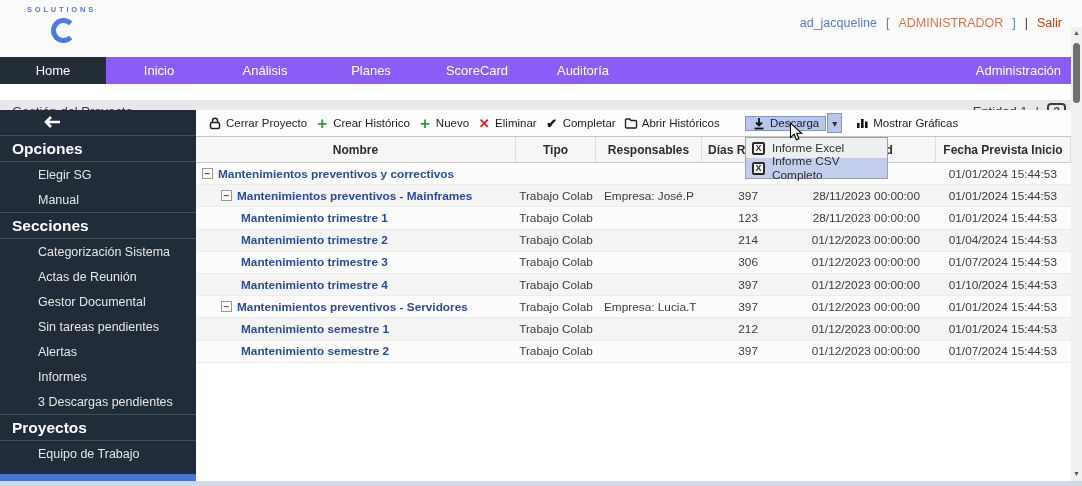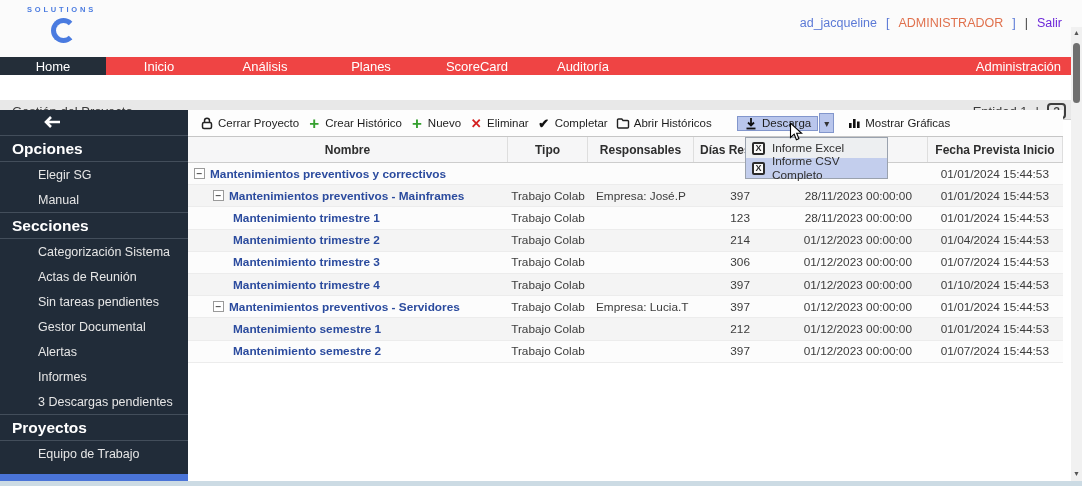--- a/index.html
+++ b/index.html
@@ -11,24 +11,24 @@
   .topbar { position:absolute; left:0; top:0; width:100%; height:57px; background:#fbfbfb; }
   .logo { position:absolute; left:27px; top:7px; line-height:1; }
   .logo-main { position:relative; z-index:1; font-size:29px; font-weight:bold; color:#1e2b3c; letter-spacing:-0.5px; font-family:"DejaVu Sans", sans-serif; }
   .g-arc { position:absolute; left:24px; top:11px; width:25px; height:25px; border-radius:50%;
            border:5px solid #4a7be0; border-right-color:transparent; z-index:0; }
   .logo-sub { font-size:7.5px; color:#4a7be0; letter-spacing:2.8px; font-weight:bold; text-align:right; margin-top:-1px; }
   .userinfo { position:absolute; right:20px; top:16px; font-size:12.5px; display:flex; gap:9px; align-items:center; white-space:nowrap; }
   .userinfo .blue { color:#5b79d6; }
   .userinfo .role { color:#e0714d; }
   .userinfo .dark { color:#444; }
-  .userinfo .logout { color:#6d28d9; cursor:pointer; }
-
-  
-  .navbar { position:absolute; top:57px; left:0; width:100%; height:18px; background:#ef4444; display:flex; }
+  .userinfo .logout { color:#c2410c; cursor:pointer; }
+
+  
+  .navbar { position:absolute; top:57px; left:0; width:100%; height:27px; background:#8b5cf6; display:flex; }
   .nav-tabs { display:flex; }
   .nav-tab { width:106px; display:flex; align-items:center; justify-content:center; color:#fff; font-size:13px; cursor:pointer; }
   .nav-tab.active { background:#242e39; }
   .nav-right { margin-left:auto; padding:0 21px; display:flex; align-items:center; color:#fff; font-size:13px; cursor:pointer; }
 
   
   .projectbar { position:absolute; top:84px; left:0; width:100%; height:20px; background:#e8e8e8; border-bottom:1px solid #cfcfcf;
                 display:flex; align-items:flex-end; padding:0 12px; font-size:13px; color:#3a3a3a;margin-top:16px; }
   .pb-right { margin-left:auto; display:flex; align-items:center; gap:8px; margin-right:4px; }
   .help-box { width:19px; height:16px; border:2px solid #3e3e3e; border-radius:4px; display:flex; align-items:center; justify-content:center;
@@ -36,21 +36,21 @@
 
   
   .sidebar { position:absolute; left:0; top:110px; width:196px; height:371px; background:#212c39; }
   .side-back { height:25px; display:flex; align-items:center; padding-left:44px; cursor:pointer; }
   .side-header { height:27px; display:flex; align-items:center; padding-left:12px; color:#fff; font-size:15.5px; font-weight:bold;
                  border-top:1px solid #434e5b; border-bottom:1px solid #434e5b; }
   .side-item { height:25px; display:flex; align-items:center; padding-left:38px; color:#e6e6e6; font-size:12.5px; cursor:pointer; }
   .side-strip { position:absolute; left:0; bottom:0; width:100%; height:7px; background:#4a74d8; }
 
   
-  .content { position:absolute; left:188px; top:110px; width:875px; height:371px; background:#fff; }
+  .content { position:absolute; left:196px; top:110px; width:875px; height:371px; background:#fff; }
   .toolbar { position:relative; height:27px; border-bottom:1px solid #c6c6c6; display:flex; align-items:center; background:#fdfdfd; padding-left:8px; }
   .tb-btn { display:flex; align-items:center; gap:4px; padding:2px 4px; font-size:11.5px; color:#1d1d1d; cursor:pointer; white-space:nowrap; }
   .tb-icon { display:flex; align-items:center; justify-content:center; width:14px; }
   .tb-btn.hl { background:#b9c6ec; box-shadow:0 0 0 1px #8296cc inset; padding:1px 7px; }
   .tb-right { position:absolute; left:549px; top:3px; display:flex; align-items:center; }
   .tb-caret { height:20px; width:15px; display:flex; align-items:center; justify-content:center; background:#b9c6ec;
               box-shadow:0 0 0 1px #8296cc inset; margin-left:1px; font-size:10px; color:#333; cursor:pointer; }
   .tb-right .tb-btn:last-child { margin-left:9px; }
 
   
@@ -137,22 +137,22 @@
           </svg>
       </span>
     </div>
     <div>
         <div class="side-header">Opciones</div>
         <div class="side-item">Elegir SG</div>
         <div class="side-item">Manual</div>
         <div class="side-header">Secciones</div>
         <div class="side-item">Categorización Sistema</div>
         <div class="side-item">Actas de Reunión</div>
+        <div class="side-item">Gestor Documental</div>
         <div class="side-item">Sin tareas pendientes</div>
-        <div class="side-item">Gestor Documental</div>
         <div class="side-item">Alertas</div>
         <div class="side-item">Informes</div>
         <div class="side-item">3 Descargas pendientes</div>
         <div class="side-header">Proyectos</div>
         <div class="side-item">Equipo de Trabajo</div>
       </div>
     <div class="side-strip"></div>
   </div>
 
   <div class="content">

